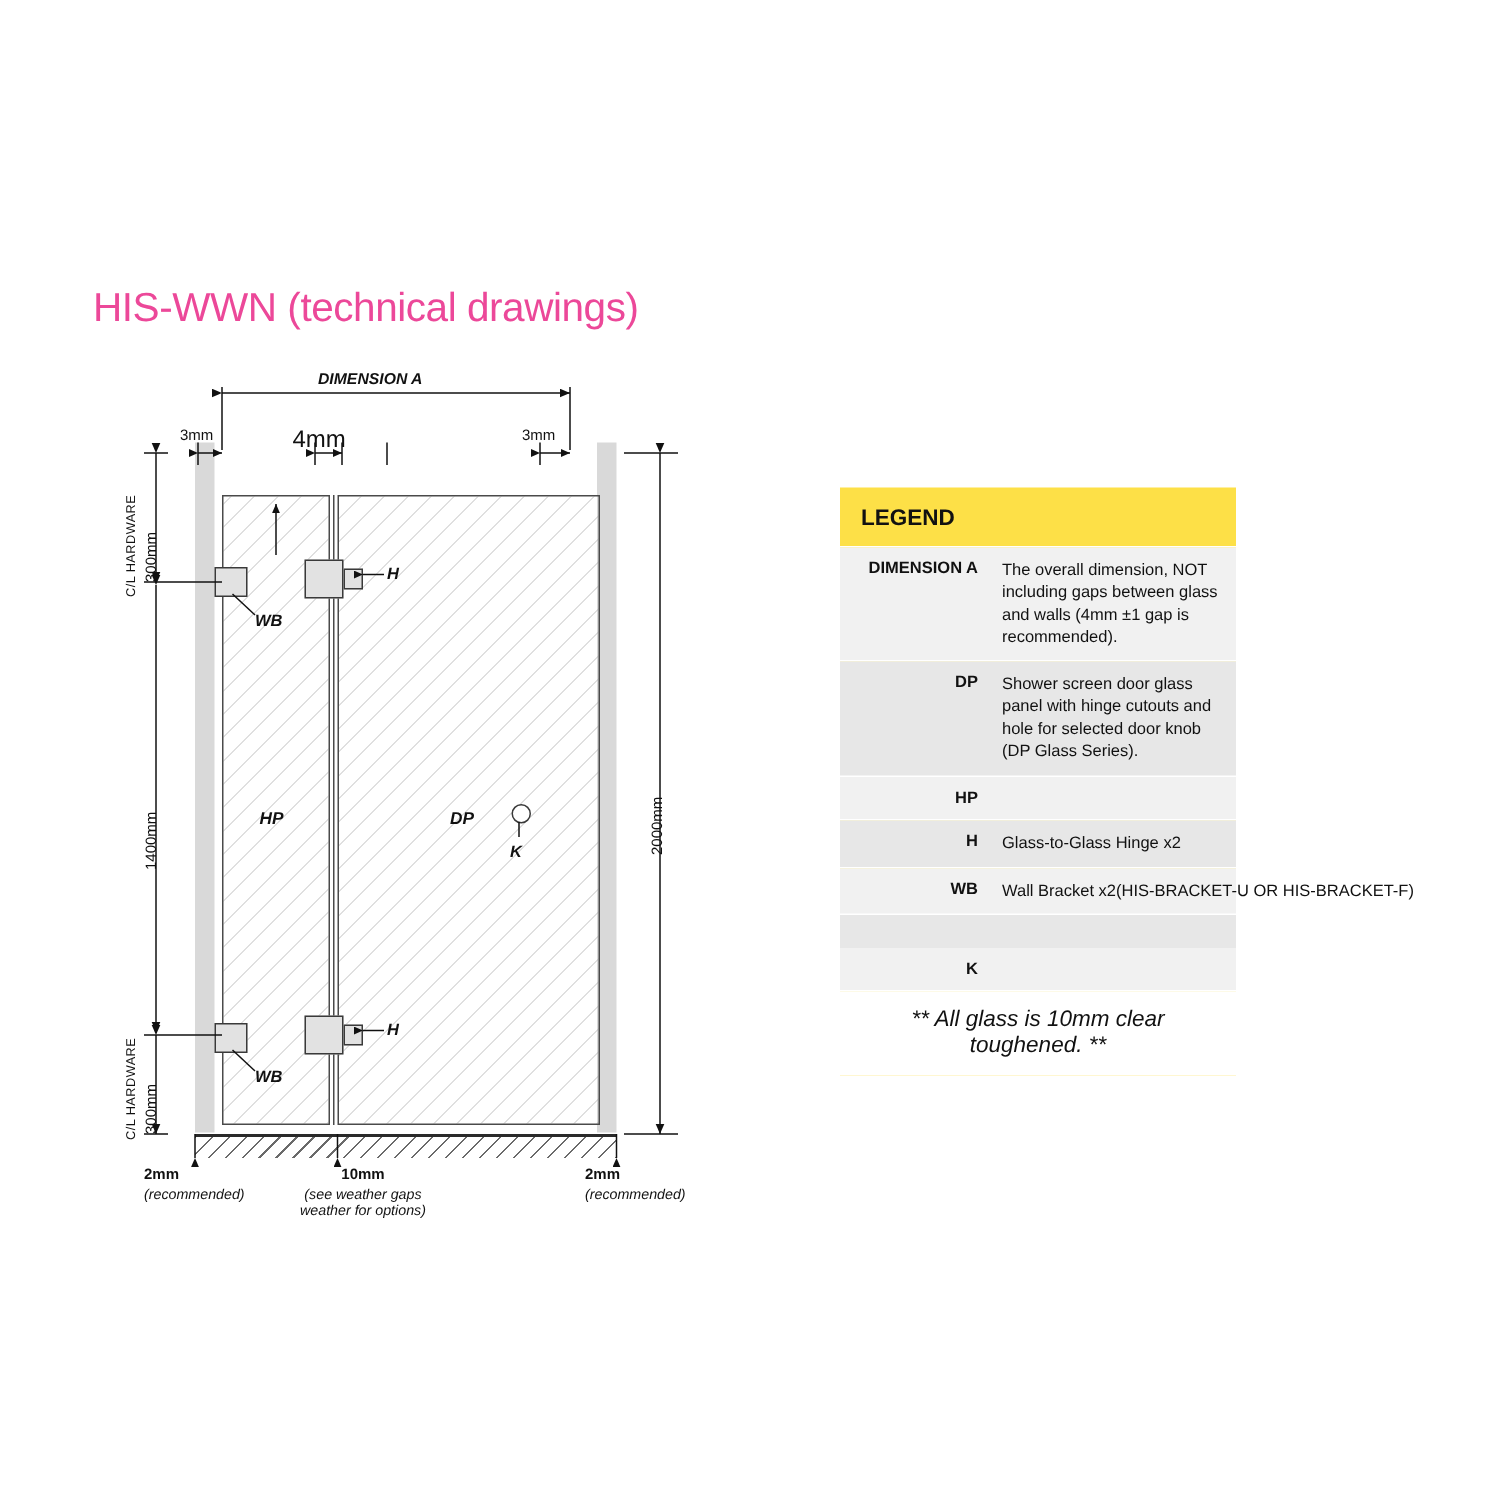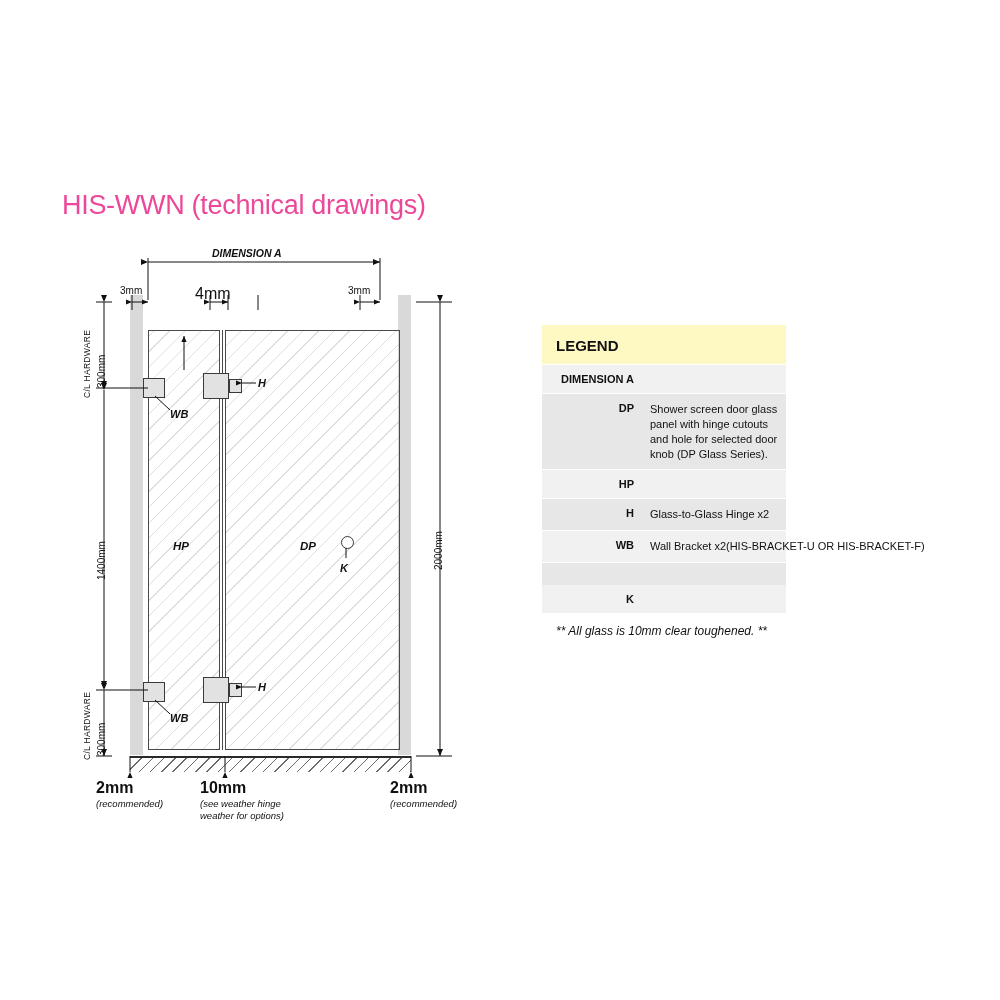--- a/index.html
+++ b/index.html
@@ -166,29 +166,29 @@
     transform-origin: left top;
   }
   .note {
     position: absolute;
     font-size: 9.5px;
     font-style: italic;
     color: #111;
     line-height: 1.25;
     white-space: nowrap;
   }
-  .note b { font-style: normal; font-weight: bold; font-size: 16px; }
+  .note b { font-style: normal; font-weight: bold; font-size: 10px; }
 
   
   #legend {
     position: absolute;
-    left: 542px;
+    left: 560px;
     top: 325px;
-    width: 244px;
-    background: #fef9c3;
+    width: 264px;
+    background: #fde047;
     font-size: 11px;
   }
   .legend-title {
     padding: 12px 14px 10px 14px;
     font-size: 15px;
     font-weight: bold;
     color: #111;
     border-bottom: 1px solid #ffffff;
   }
   .legend-row {
@@ -213,22 +213,23 @@
     padding: 8px 6px 8px 8px;
     line-height: 1.35;
     color: #111;
     font-size: 11px;
     box-sizing: border-box;
   }
   .legend-val.wide { white-space: nowrap; text-align: center; }
   .legend-spacer { height: 22px; background: #e7e7e7; }
   .legend-footnote {
     padding: 10px 14px 12px 14px;
-    font-size: 12px;
-    font-style: italic;
+    font-size: 15px;
+    font-style: italic;
+    text-align: center;
     color: #111;
     background: #ffffff;
   }
 </style>
 </head>
 <body>
 
 <div class="page-title">HIS-WWN (technical drawings)</div>
 
 <div id="drawing">
@@ -324,36 +325,37 @@
 
   <div class="dimtext plain vert" style="left:36px; top:516px; font-size:10px;">300mm</div>
   <div class="dimtext plain vert" style="left:22px; top:520px; font-size:8.5px; letter-spacing:0.3px;">C/L HARDWARE</div>
 
   <div class="dimtext plain vert" style="left:373px; top:330px; font-size:10px;">2000mm</div>
 
   <div class="note" style="left:36px; top:538px;">
     <b>2mm</b><br>
     <span>(recommended)</span>
   </div>
-  <div class="note" style="left:140px; top:538px;">
+  <div class="note" style="left:140px; top:538px;text-align:center;">
     <b>10mm</b><br>
-    <span>(see weather hinge</span><br>
+    <span>(see weather gaps</span><br>
     <span>weather for options)</span>
   </div>
   <div class="note" style="left:330px; top:538px;">
     <b>2mm</b><br>
     <span>(recommended)</span>
   </div>
 </div>
 
 <div id="legend">
   <div class="legend-title">LEGEND</div>
 
   <div class="legend-row">
     <div class="legend-key">DIMENSION A</div>
+    <div class="legend-val">The overall dimension, NOT including gaps between glass and walls (4mm ±1 gap is recommended).</div>
   </div>
   <div class="legend-row">
     <div class="legend-key">DP</div>
     <div class="legend-val">Shower screen door glass panel with hinge cutouts and hole for selected door knob (DP Glass Series).</div>
   </div>
   <div class="legend-row">
     <div class="legend-key">HP</div>
   </div>
   <div class="legend-row">
     <div class="legend-key">H</div>

